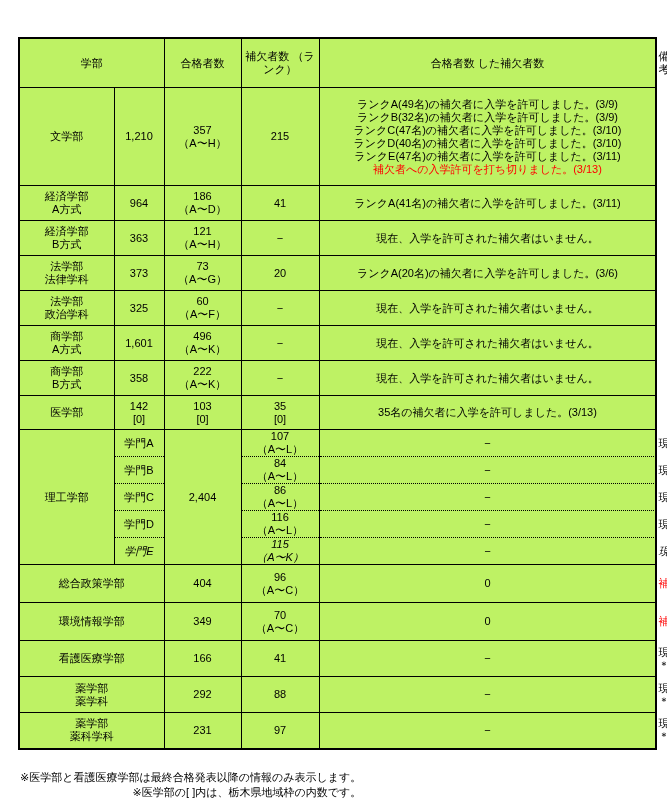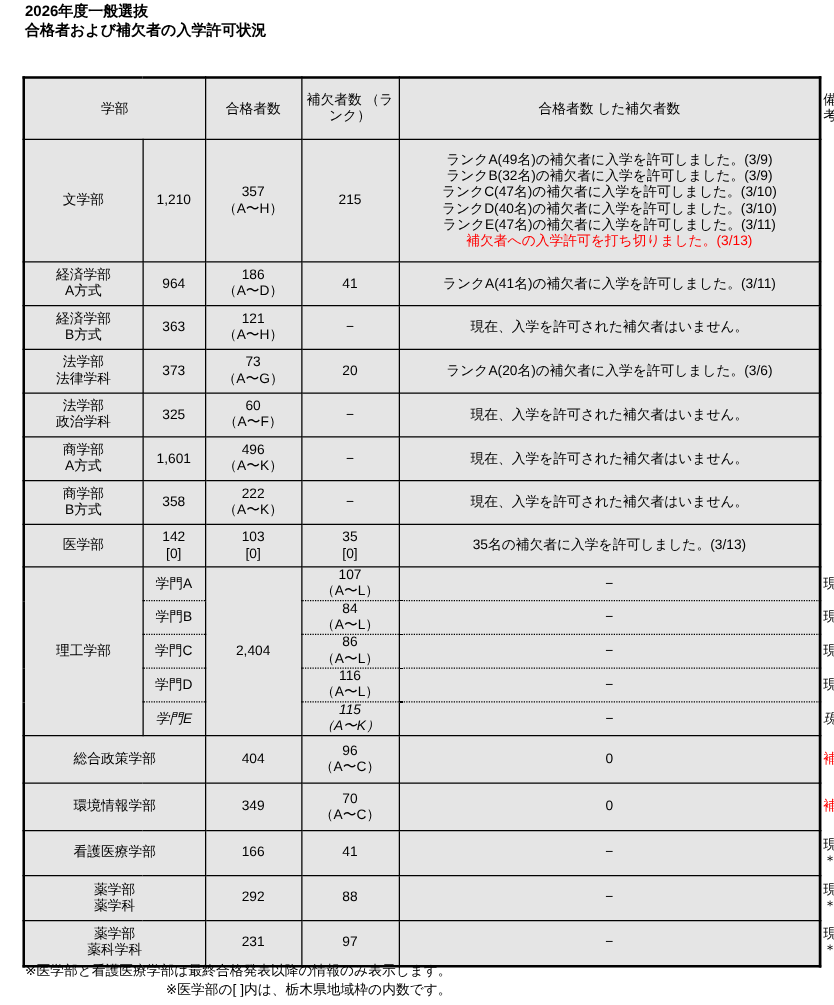--- a/index.html
+++ b/index.html
@@ -40,22 +40,21 @@
   .table-wrap {
     position: absolute;
     left: 18px;
     top: 37px;
     width: 637px;
   }
   table.admit {
     border-collapse: collapse;
     table-layout: fixed;
     width: 637px;
-    background: #e5e5e5;
-    margin-top: 24px;
+    background: #bef264;
   }
   table.admit td, table.admit th {
     border: 1px solid #000;
     padding: 0 2px;
     font-size: 11px;
     font-weight: normal;
     vertical-align: middle;
     text-align: center;
     line-height: 13px;
   }
@@ -113,24 +112,20 @@
     font-size: 11px;
     white-space: nowrap;
     text-align: right;
   }
 </style>
 </head>
 <body>
 
 <div id="page">
 
-  <div class="title-block">
-    <div class="title-line">2026年度一般選抜</div>
-    <div class="title-line">合格者および補欠者の入学許可状況</div>
-  </div>
 
   <div class="table-wrap">
     <table class="admit">
       <colgroup>
         <col class="col-fac">
         <col class="col-pass">
         <col class="col-wait">
         <col class="col-adm">
         <col class="col-note">
       </colgroup>

